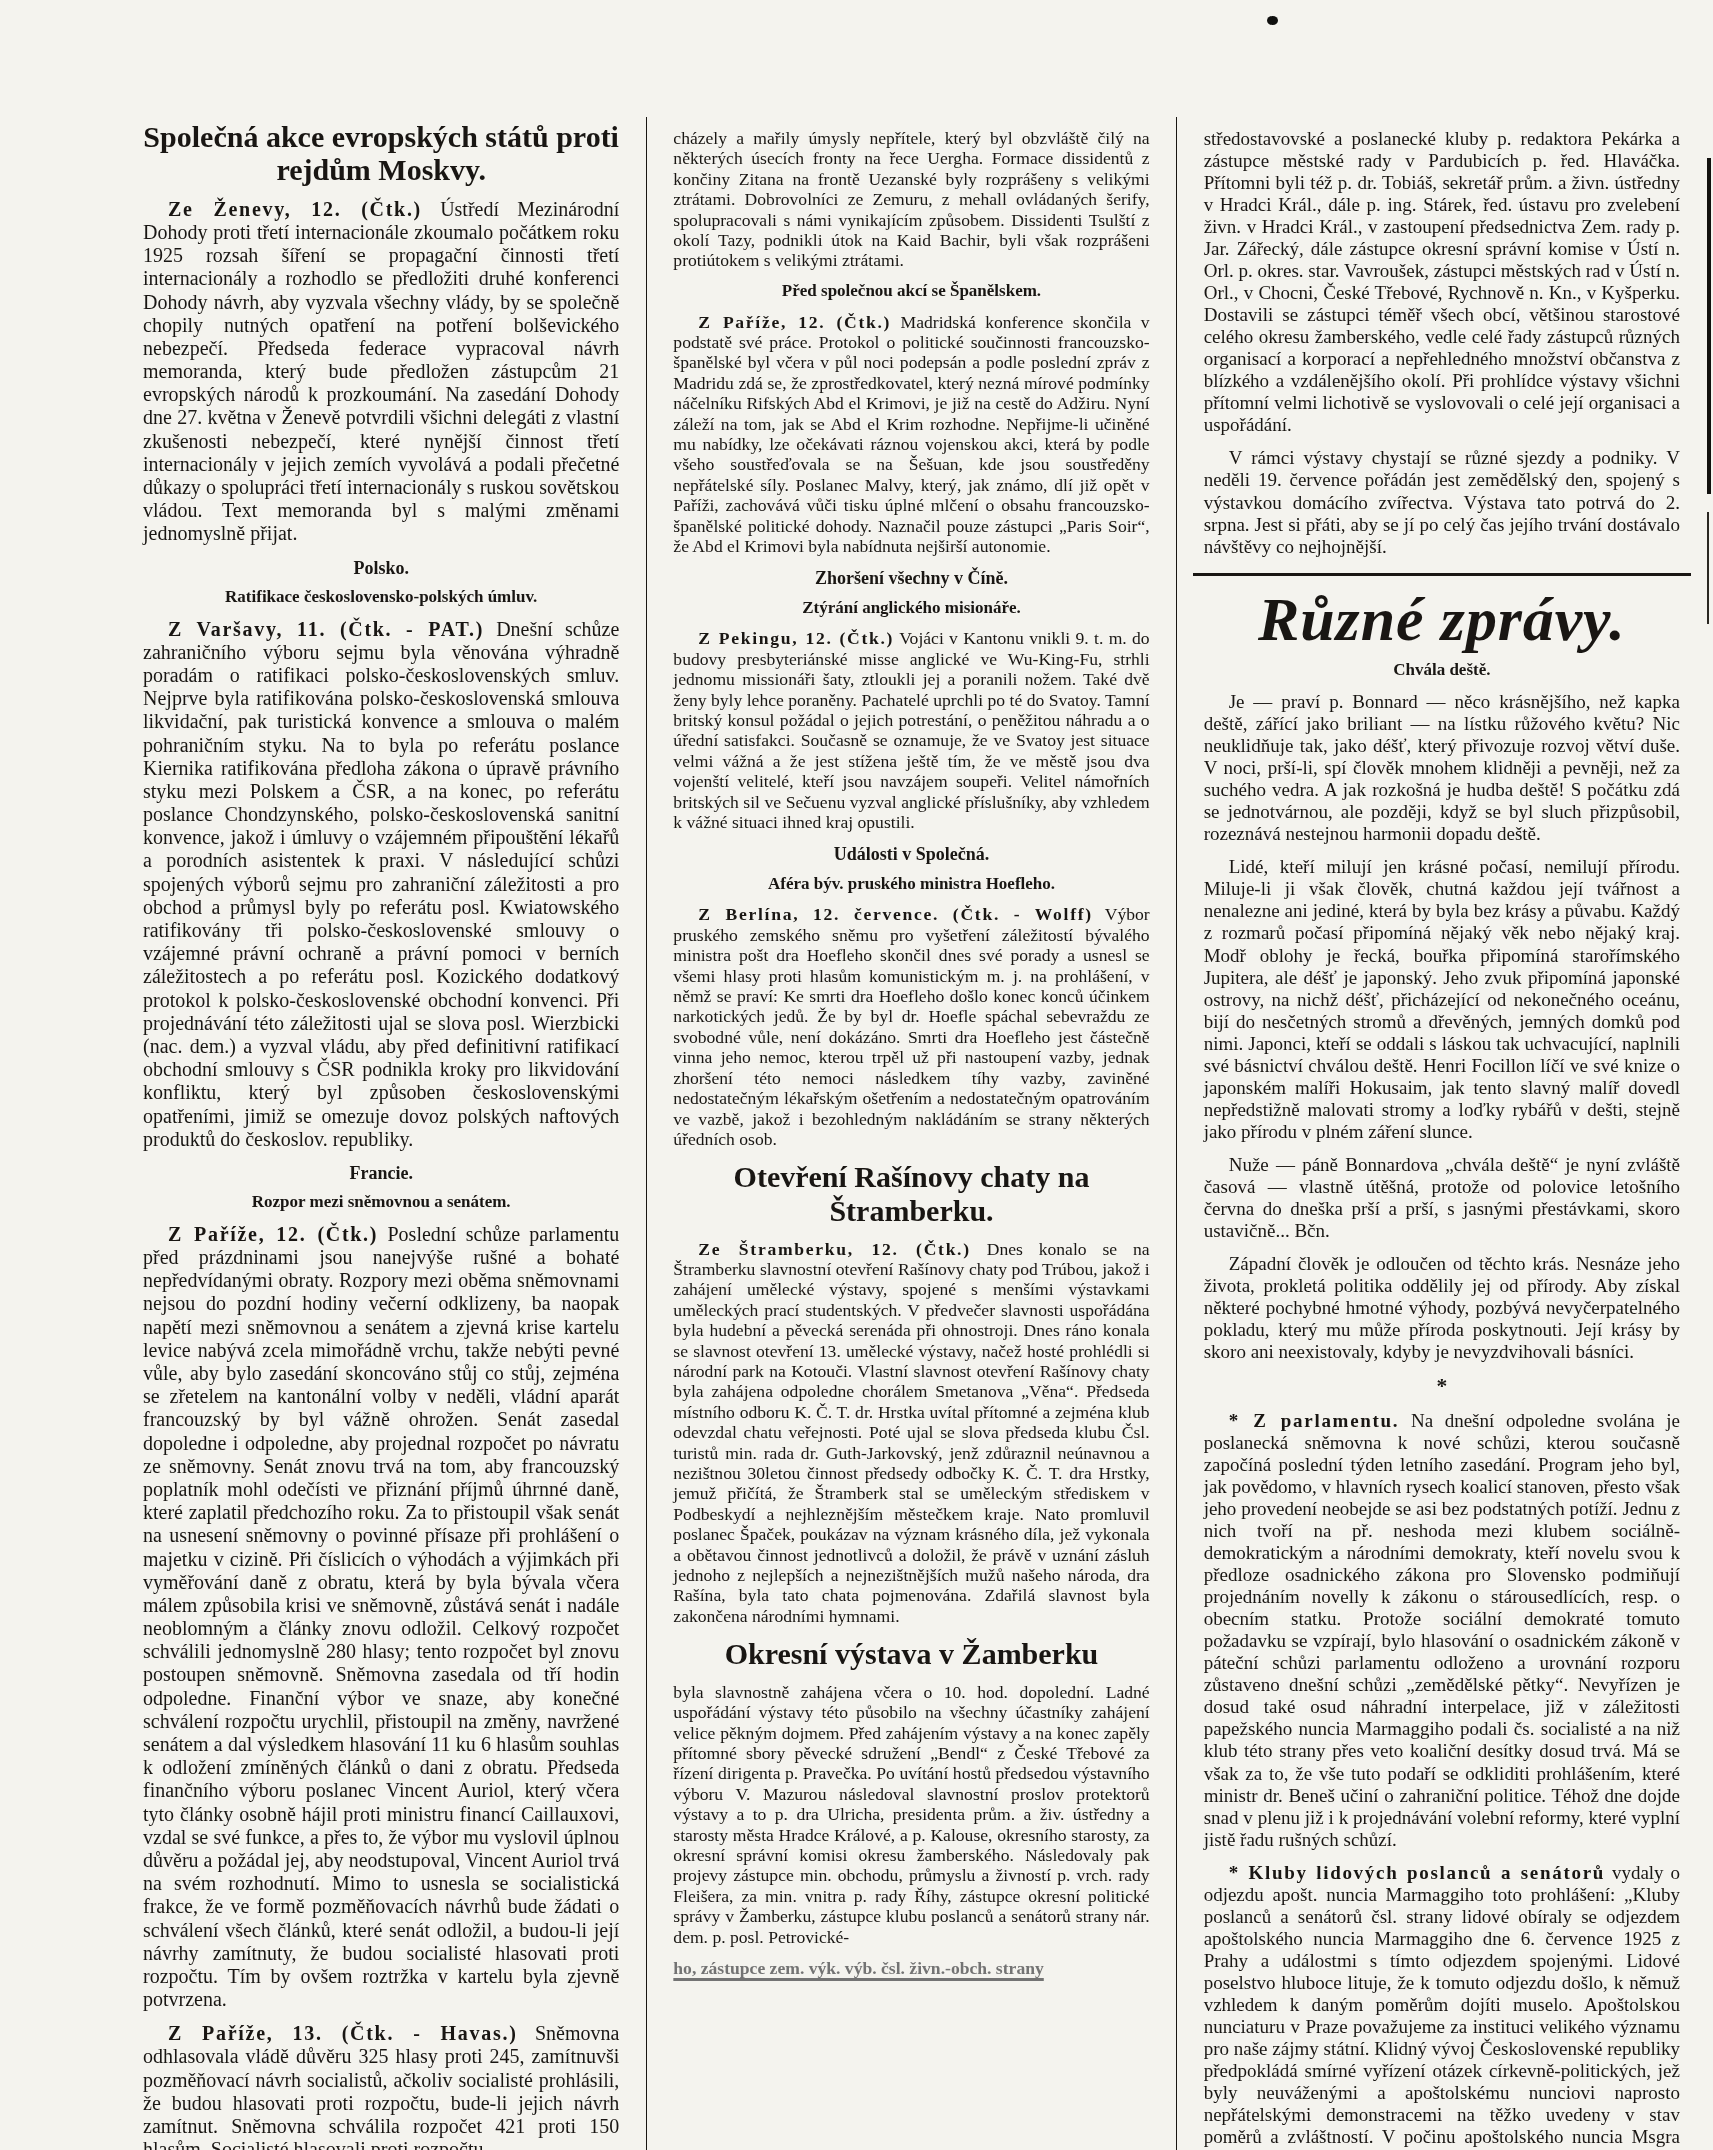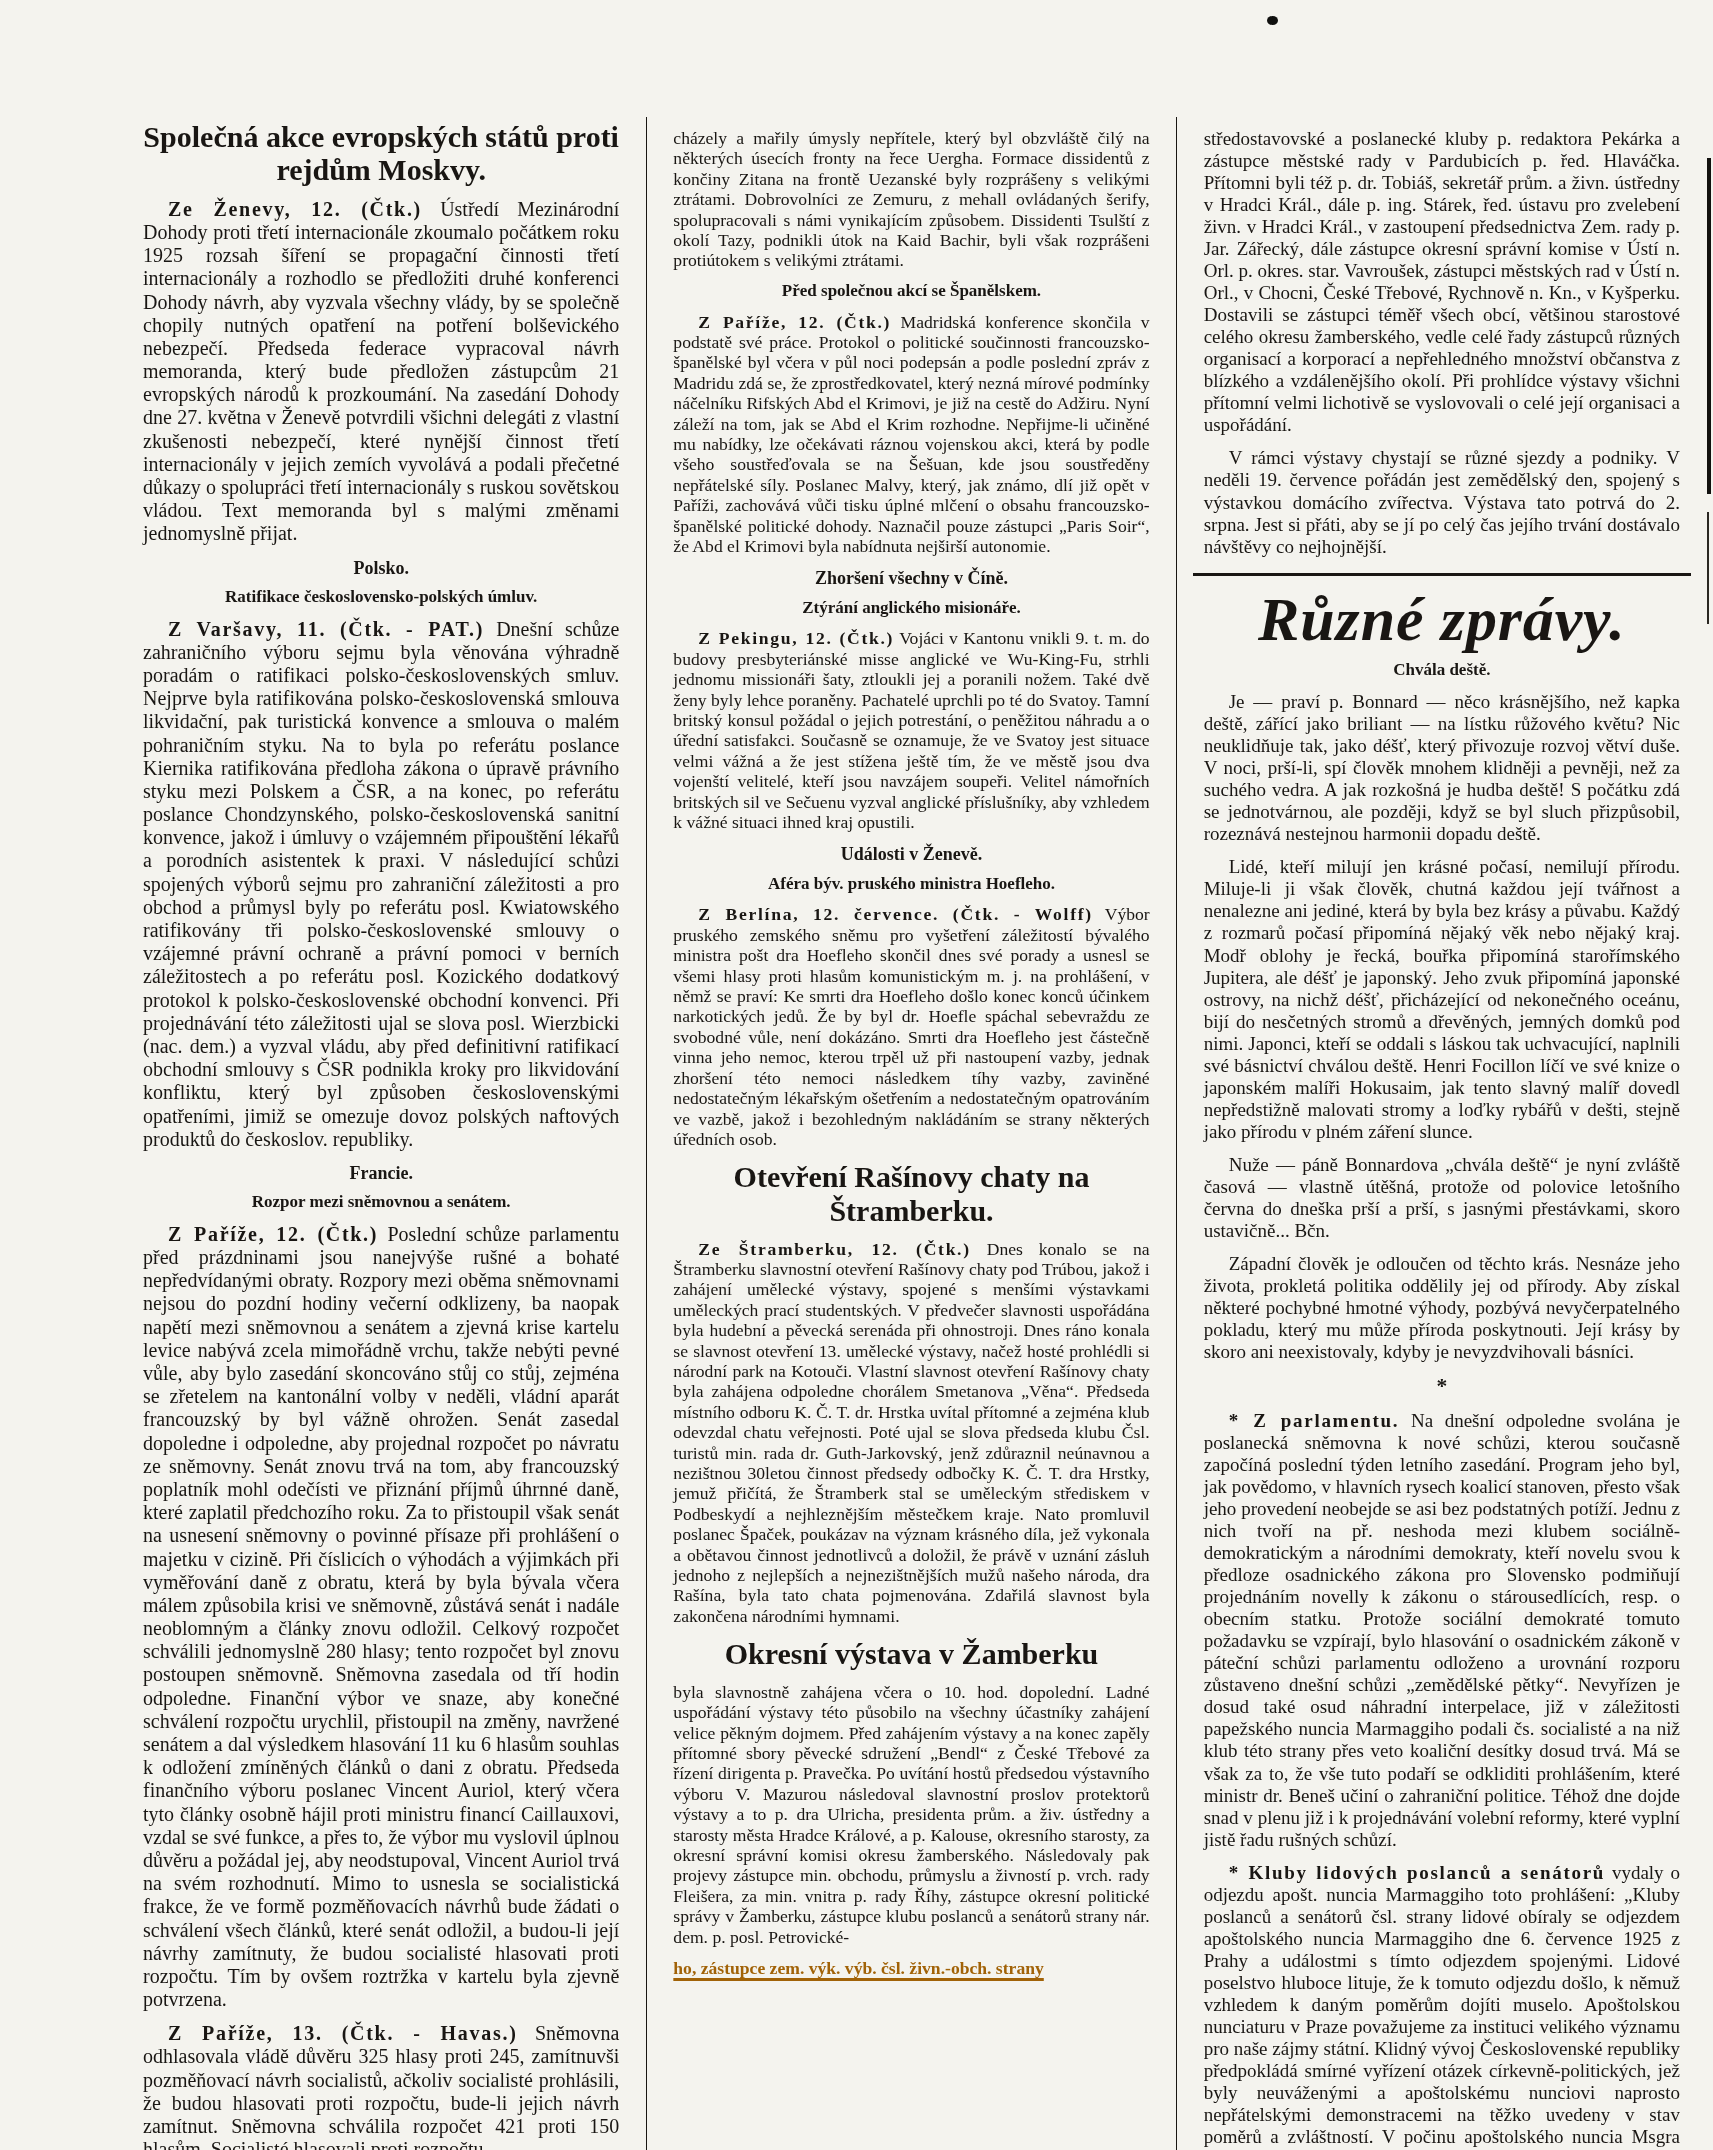--- a/index.html
+++ b/index.html
@@ -35,21 +35,21 @@
   .col + .col { border-left: 1.7px solid var(--ink, #221f1b); }
   .col[data-column="0"] { font-size: 20px; line-height: 1.16; }
   .col[data-column="1"] { font-size: 17.6px; line-height: 1.16; }
   .col[data-column="2"] { font-size: 19px; line-height: 1.16; }
 
   p.para { margin: 11px; text-indent: 25px; }
   p.para.noindent { text-indent: 0; }
   .lead { font-weight: bold; letter-spacing: 1.7px; }
   p.para.smudge {
     font-weight: bold;
-    color: #a16207;
+    color: #737373;
     text-decoration: underline;
     text-decoration-thickness: 2.6px;
     text-underline-offset: 3.9px;
   }
 
   h2.headline {
     font-size: 30px; line-height: 1.12; font-weight: bold;
     text-align: center; margin: 2.6px 8.6px 10.3px; text-indent: 0;
   }
   h3.section {
@@ -108,21 +108,21 @@
         <p class="para"><b class="lead">Z Paříže, 12. (Čtk. - Havas.)</b> <span>Ministr financí Caillaux byl zvolen senátorem za departement Sarthe 641 hlasem při celkovém počtu hlasů 870.</span></p>
         <h4 class="subhead">Příznivý obrat na bojišti v Maroku.</h4>
       </div>
     <div class="col" data-column="1">
         <p class="para noindent">cházely a mařily úmysly nepřítele, který byl obzvláště čilý na některých úsecích fronty na řece Uergha. Formace dissidentů z končiny Zitana na frontě Uezanské byly rozprášeny s velikými ztrátami. Dobrovolníci ze Zemuru, z mehall ovládaných šerify, spolupracovali s námi vynikajícím způsobem. Dissidenti Tsulští z okolí Tazy, podnikli útok na Kaid Bachir, byli však rozprášeni protiútokem s velikými ztrátami.</p>
         <h4 class="subhead">Před společnou akcí se Španělskem.</h4>
         <p class="para"><b class="lead">Z Paříže, 12. (Čtk.)</b> <span>Madridská konference skončila v podstatě své práce. Protokol o politické součinnosti francouzsko-španělské byl včera v půl noci podepsán a podle poslední zpráv z Madridu zdá se, že zprostředkovatel, který nezná mírové podmínky náčelníku Rifských Abd el Krimovi, je již na cestě do Adžiru. Nyní záleží na tom, jak se Abd el Krim rozhodne. Nepřijme-li učiněné mu nabídky, lze očekávati ráznou vojenskou akci, která by podle všeho soustřeďovala se na Šešuan, kde jsou soustředěny nepřátelské síly. Poslanec Malvy, který, jak známo, dlí již opět v Paříži, zachovává vůči tisku úplné mlčení o obsahu francouzsko-španělské politické dohody. Naznačil pouze zástupci „Paris Soir“, že Abd el Krimovi byla nabídnuta nejširší autonomie.</span></p>
         <h3 class="section">Zhoršení všechny v Číně.</h3>
         <h4 class="subhead">Ztýrání anglického misionáře.</h4>
         <p class="para"><b class="lead">Z Pekingu, 12. (Čtk.)</b> <span>Vojáci v Kantonu vnikli 9. t. m. do budovy presbyteriánské misse anglické ve Wu-King-Fu, strhli jednomu missionáři šaty, ztloukli jej a poranili nožem. Také dvě ženy byly lehce poraněny. Pachatelé uprchli po té do Svatoy. Tamní britský konsul požádal o jejich potrestání, o peněžitou náhradu a o úřední satisfakci. Současně se oznamuje, že ve Svatoy jest situace velmi vážná a že jest stížena ještě tím, že ve městě jsou dva vojenští velitelé, kteří jsou navzájem soupeři. Velitel námořních britských sil ve Sečuenu vyzval anglické příslušníky, aby vzhledem k vážné situaci ihned kraj opustili.</span></p>
-        <h3 class="section">Události v Ženevě.</h3>
+        <h3 class="section">Události v Společná.</h3>
         <h4 class="subhead">Aféra býv. pruského ministra Hoefleho.</h4>
         <p class="para"><b class="lead">Z Berlína, 12. července. (Čtk. - Wolff)</b> <span>Výbor pruského zemského sněmu pro vyšetření záležitostí bývalého ministra pošt dra Hoefleho skončil dnes své porady a usnesl se všemi hlasy proti hlasům komunistickým m. j. na prohlášení, v němž se praví: Ke smrti dra Hoefleho došlo konec konců účinkem narkotických jedů. Že by byl dr. Hoefle spáchal sebevraždu ze svobodné vůle, není dokázáno. Smrti dra Hoefleho jest částečně vinna jeho nemoc, kterou trpěl už při nastoupení vazby, jednak zhoršení této nemoci následkem tíhy vazby, zaviněné nedostatečným lékařským ošetřením a nedostatečným opatrováním ve vazbě, jakož i bezohledným nakládáním se strany některých úředních osob.</span></p>
         <h2 class="headline">Otevření Rašínovy chaty na Štramberku.</h2>
         <p class="para"><b class="lead">Ze Štramberku, 12. (Čtk.)</b> <span>Dnes konalo se na Štramberku slavnostní otevření Rašínovy chaty pod Trúbou, jakož i zahájení umělecké výstavy, spojené s menšími výstavkami uměleckých prací studentských. V předvečer slavnosti uspořádána byla hudební a pěvecká serenáda při ohnostroji. Dnes ráno konala se slavnost otevření 13. umělecké výstavy, načež hosté prohlédli si národní park na Kotouči. Vlastní slavnost otevření Rašínovy chaty byla zahájena odpoledne chorálem Smetanova „Věna“. Předseda místního odboru K. Č. T. dr. Hrstka uvítal přítomné a zejména klub odevzdal chatu veřejnosti. Poté ujal se slova předseda klubu Čsl. turistů min. rada dr. Guth-Jarkovský, jenž zdůraznil neúnavnou a nezištnou 30letou činnost předsedy odbočky K. Č. T. dra Hrstky, jemuž přičítá, že Štramberk stal se uměleckým střediskem v Podbeskydí a nejhleznějším městečkem kraje. Nato promluvil poslanec Špaček, poukázav na význam krásného díla, jež vykonala a obětavou činnost jednotlivců a doložil, že právě v uznání zásluh jednoho z nejlepších a nejnezištnějších mužů našeho národa, dra Rašína, byla tato chata pojmenována. Zdařilá slavnost byla zakončena národními hymnami.</span></p>
         <h2 class="headline">Okresní výstava v Žamberku</h2>
         <p class="para noindent">byla slavnostně zahájena včera o 10. hod. dopolední. Ladné uspořádání výstavy této působilo na všechny účastníky zahájení velice pěkným dojmem. Před zahájením výstavy a na konec zapěly přítomné sbory pěvecké sdružení „Bendl“ z České Třebové za řízení dirigenta p. Pravečka. Po uvítání hostů předsedou výstavního výboru V. Mazurou následoval slavnostní proslov protektorů výstavy a to p. dra Ulricha, presidenta prům. a živ. ústředny a starosty města Hradce Králové, a p. Kalouse, okresního starosty, za okresní správní komisi okresu žamberského. Následovaly pak projevy zástupce min. obchodu, průmyslu a živností p. vrch. rady Fleišera, za min. vnitra p. rady Říhy, zástupce okresní politické správy v Žamberku, zástupce klubu poslanců a senátorů strany nár. dem. p. posl. Petrovické-</p>
         <p class="para noindent smudge">ho, zástupce zem. výk. výb. čsl. živn.-obch. strany</p>
       </div>
     <div class="col" data-column="2">
         <p class="para noindent">středostavovské a poslanecké kluby p. redaktora Pekárka a zástupce městské rady v Pardubicích p. řed. Hlaváčka. Přítomni byli též p. dr. Tobiáš, sekretář prům. a živn. ústředny v Hradci Král., dále p. ing. Stárek, řed. ústavu pro zvelebení živn. v Hradci Král., v zastoupení předsednictva Zem. rady p. Jar. Zářecký, dále zástupce okresní správní komise v Ústí n. Orl. p. okres. star. Vavroušek, zástupci městských rad v Ústí n. Orl., v Chocni, České Třebové, Rychnově n. Kn., v Kyšperku. Dostavili se zástupci téměř všech obcí, většinou starostové celého okresu žamberského, vedle celé řady zástupců různých organisací a korporací a nepřehledného množství občanstva z blízkého a vzdálenějšího okolí. Při prohlídce výstavy všichni přítomní velmi lichotivě se vyslovovali o celé její organisaci a uspořádání.</p>

